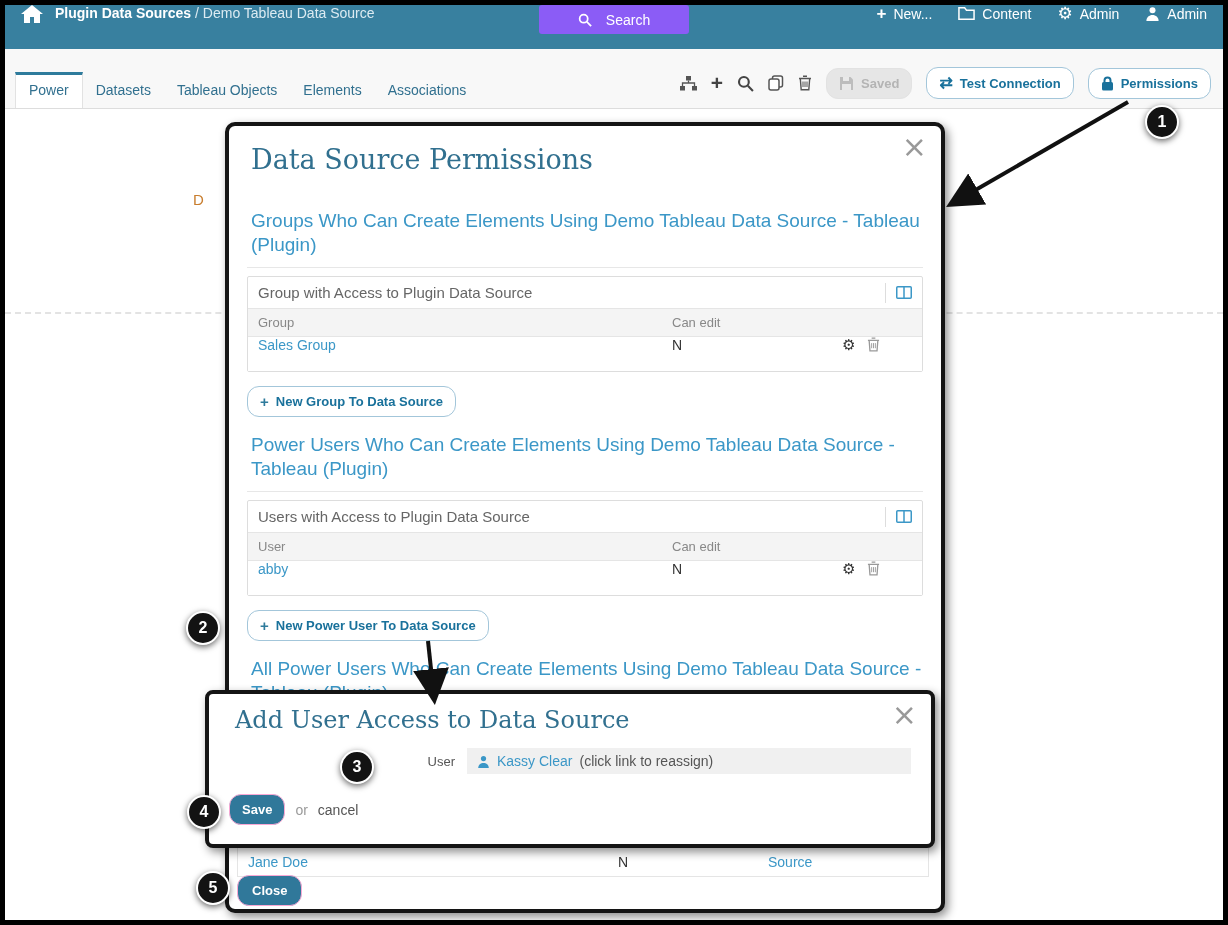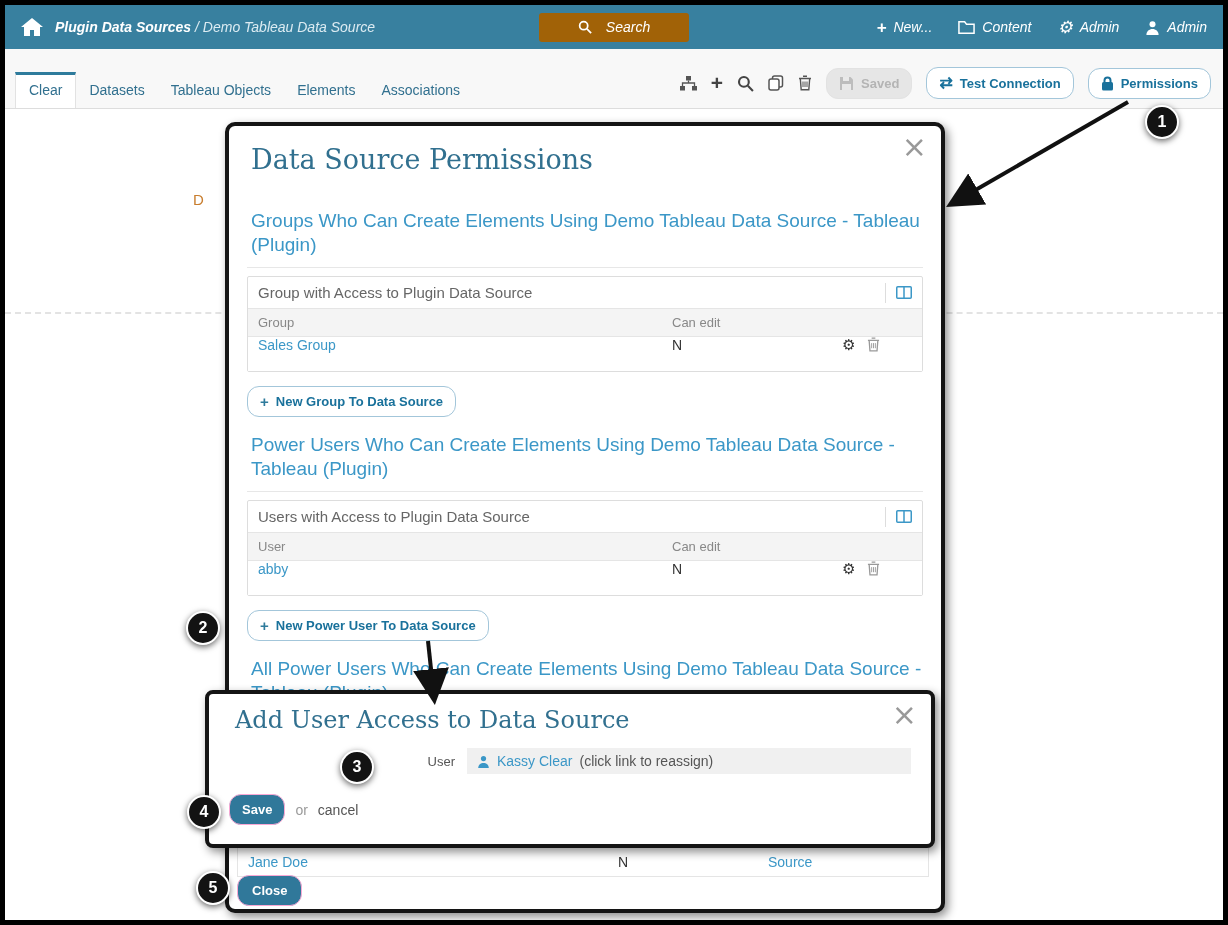--- a/index.html
+++ b/index.html
@@ -2,27 +2,27 @@
 <html><head>
 <meta charset="utf-8">
 <style>
   * { box-sizing: border-box; }
   body { margin:0; background:#fff; }
   .screen{position:relative;width:1228px;height:925px;border:5px solid #000;background:#fff;
           font-family:"Liberation Sans",sans-serif;overflow:hidden;}
 
   
   .topbar{position:absolute;left:0;top:0;width:100%;height:44px;background:#38809f;
-          display:flex;align-items:center;padding:0 16px;color:#fff;z-index:5;font-style:italic;}
+          display:flex;align-items:flex-start;padding:0 16px;color:#fff;z-index:5;}
   .home{display:flex;align-items:center;cursor:pointer;}
   .breadcrumb{font-size:14px;margin-left:12px;white-space:nowrap;}
   .crumb-root{font-weight:bold;color:#fff;}
   .crumb-rest{color:#dcebf2;}
   .search-btn{position:absolute;left:50%;transform:translateX(-50%);width:150px;height:29px;
-          background:#a16207;border-radius:3px;display:flex;align-items:center;justify-content:center;
+          background:#8b5cf6;border-radius:3px;display:flex;align-items:center;justify-content:center;
           gap:14px;font-size:14px;color:#fff;cursor:pointer;}
   .top-menu{margin-left:auto;display:flex;align-items:center;gap:26px;font-size:14px;}
   .menu-item{display:flex;align-items:center;gap:7px;cursor:pointer;white-space:nowrap;}
   .plus-glyph{font-weight:bold;font-size:17px;line-height:1;}
   .gear-glyph{font-size:17px;line-height:1;}
 
   
   .tabbar{position:absolute;top:44px;left:0;width:100%;height:60px;background:#f8f8f8;
           border-bottom:1px solid #ddd;z-index:5;}
   .tabs{position:absolute;left:10px;bottom:0;display:flex;align-items:flex-end;}
@@ -143,21 +143,21 @@
             <circle cx="8" cy="4.4" r="3.2" fill="#fff"></circle>
             <path d="M1.5 16c0-4 3-6.3 6.5-6.3s6.5 2.3 6.5 6.3z" fill="#fff"></path>
           </svg>
         <span>Admin</span>
       </span>
     </span>
   </div>
 
   <div class="tabbar">
     <div class="tabs">
-      <span class="tab active">Clear</span>
+      <span class="tab active">Power</span>
       <span class="tab">Datasets</span>
       <span class="tab">Tableau Objects</span>
       <span class="tab">Elements</span>
       <span class="tab">Associations</span>
     </div>
     <div class="toolbar">
       <span class="tool-icon">
         <svg width="17" height="15" viewBox="0 0 17 15">
             <rect x="6" y="0" width="5" height="4.5" fill="#555"></rect>
             <rect x="0" y="10" width="5" height="4.5" fill="#555"></rect>

